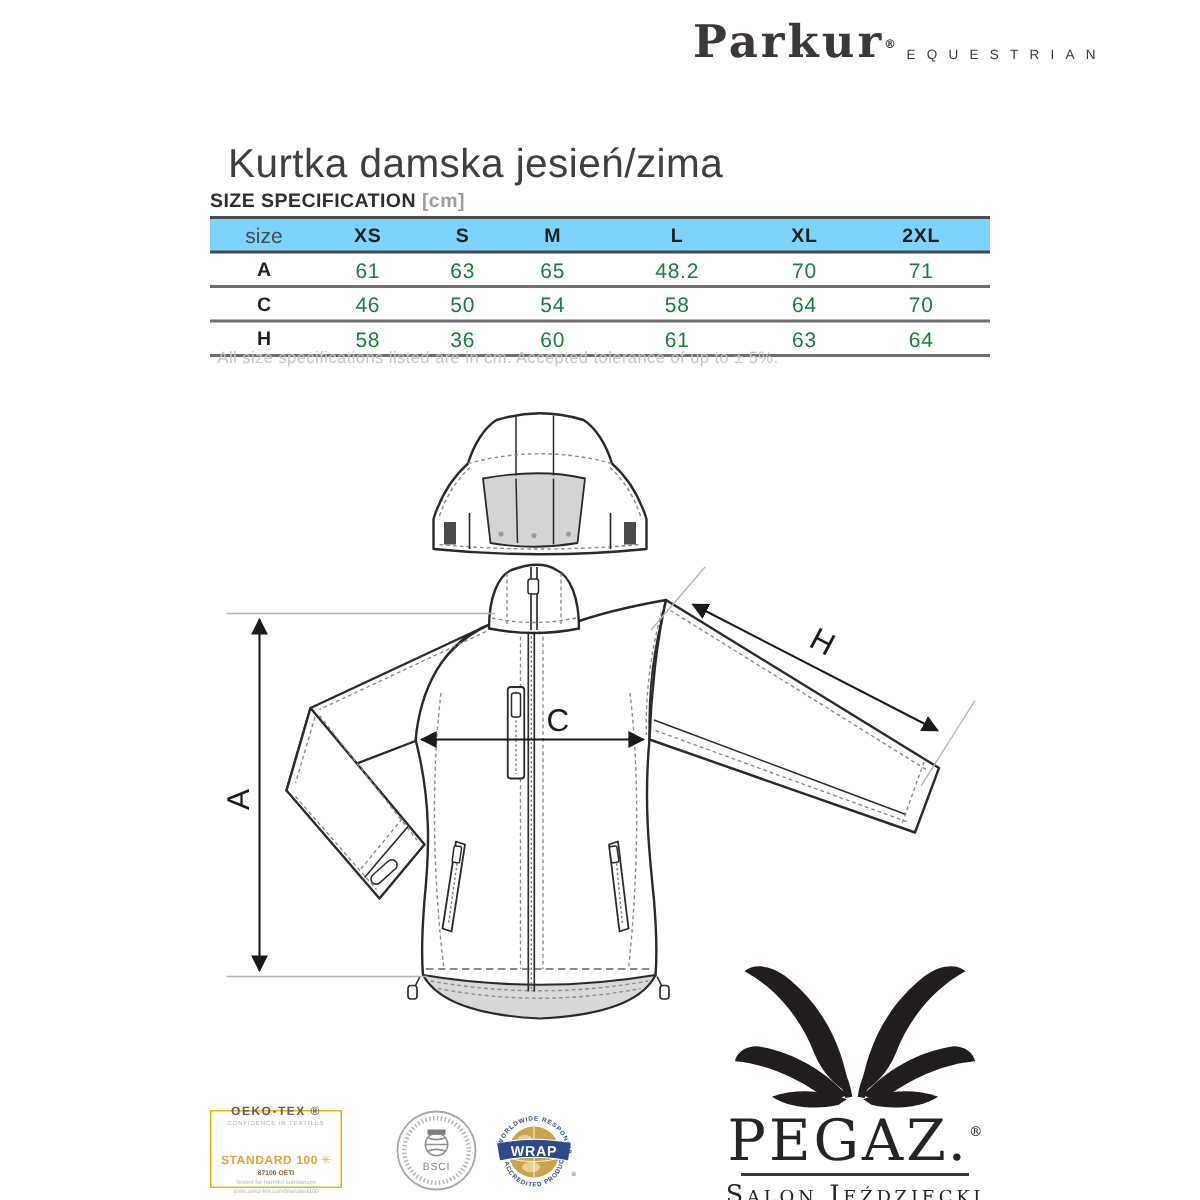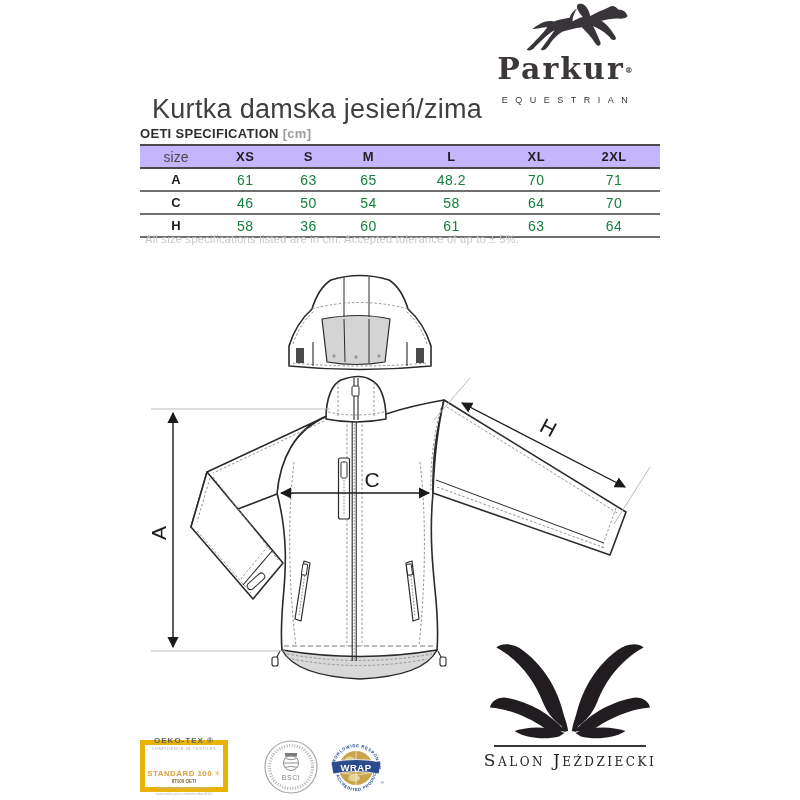--- a/index.html
+++ b/index.html
@@ -1,33 +1,33 @@
 <!DOCTYPE html>
 <html><head>
 <meta charset="utf-8">
 <style>
   html,body{margin:0;padding:0;}
   body{width:800px;height:800px;background:#fff;font-family:"Liberation Sans",sans-serif;position:relative;overflow:hidden;}
   .abs{position:absolute;}
 
   
-  .parkur{left:462px;top:2px;width:206px;display:flex;flex-direction:column;align-items:center;}
+  .parkur{left:462px;top:2px;width:206px;display:flex;flex-direction:row;align-items:center;}
   .parkur-word{font-family:"DejaVu Serif",serif;font-weight:bold;font-size:30px;letter-spacing:2px;color:#3b373b;line-height:26px;margin-top:-2px;}
   .parkur-reg{font-size:8px;vertical-align:6px;letter-spacing:0;}
   .parkur-sub{font-size:9px;letter-spacing:7.5px;color:#3b373b;margin-top:12px;padding-left:7px;}
 
   
   .title{left:152px;top:94px;font-size:27px;color:#3f3f3f;letter-spacing:.3px;}
   .subtitle{left:140px;top:126px;font-size:13px;font-weight:bold;color:#2e2e2e;letter-spacing:.3px;}
   .subtitle .unit{color:#9d9d9d;}
 
   
   table.spec{position:absolute;left:140px;top:144px;width:520px;border-collapse:collapse;border-top:2px solid #4a4a4a;border-bottom:2px solid #6f6f6f;}
   table.spec th,table.spec td{padding:0;text-align:center;height:21px;}
-  table.spec thead tr{background:#c4b5fd;border-bottom:2px solid #4a4a4a;height:22px;}
+  table.spec thead tr{background:#7dd3fc;border-bottom:2px solid #4a4a4a;height:22px;}
   table.spec tbody tr{border-bottom:2px solid #6f6f6f;}
   table.spec tbody tr:last-child{border-bottom:none;}
   .col-label{width:72px;}
   th.size-word{font-weight:normal;font-size:14px;color:#4a4a4a;}
   th.size-col{font-weight:bold;font-size:13px;color:#1f1f1f;letter-spacing:.5px;}
   td.row-label{font-weight:bold;font-size:13px;color:#1f1f1f;}
   td.val{font-size:14px;color:#15803d;letter-spacing:.5px;}
 
   .note{left:145px;top:233px;font-size:11px;color:#c7c7c7;letter-spacing:.3px;}
 
@@ -35,21 +35,21 @@
   .diagram{left:140px;top:258px;width:545px;height:445px;}
 
   
   .pegaz{left:468px;top:642px;width:204px;display:flex;flex-direction:column;align-items:center;}
   .pegaz-word{font-family:"DejaVu Serif",serif;font-size:38px;letter-spacing:2px;color:#262226;line-height:38px;margin-top:-6px;}
   .pegaz-reg{font-size:9px;vertical-align:16px;letter-spacing:0;}
   .pegaz-rule{width:152px;height:2px;background:#3a363a;margin-top:3px;}
   .pegaz-sub{font-family:"DejaVu Serif",serif;font-variant:small-caps;font-size:17px;letter-spacing:2.5px;color:#262226;margin-top:3px;}
 
   
-  .oeko{left:140px;top:740px;width:88px;height:52px;border:5px solid #eab308;box-sizing:border-box;display:flex;flex-direction:column;align-items:center;justify-content:center;background:#fff;}
+  .oeko{left:140px;top:740px;width:88px;height:52px;border:1px solid #eab308;box-sizing:border-box;display:flex;flex-direction:column;align-items:center;justify-content:center;background:#fff;}
   .ot1{font-size:8px;font-weight:bold;color:#5f5f5f;letter-spacing:1px;}
   .ot2{font-size:4px;color:#a8a8a8;letter-spacing:.6px;margin-top:1px;}
   .ot3row{display:flex;align-items:center;gap:2px;margin-top:18px;}
   .ot3{font-size:8px;font-weight:bold;color:#e0a23b;letter-spacing:.4px;}
   .ot-sun{font-size:8px;color:#e8b54a;line-height:8px;}
   .ot4{font-size:4.5px;font-weight:bold;color:#8a6030;margin-top:1px;}
   .ot5,.ot6{font-size:4px;color:#b9b9b9;margin-top:1px;}
   .bsci{left:263px;top:739px;width:56px;height:56px;}
   .wrap{left:327px;top:738px;width:58px;height:58px;}
 </style>
@@ -66,21 +66,21 @@
       C118,28 126,33 131,39 C134,42 138,41 136,37 C132,30 126,23 121,20
       C127,19 135,17 141,18 C145,18 148,17 149,15 Z
       M95,7 C97,11 99,14 101,16 C97,17 93,19 90,21 C90,16 92,11 95,7 Z"></path>
   </svg>
   <div class="parkur-word"><span>Parkur</span><span class="parkur-reg">®</span></div>
   <div class="parkur-sub">EQUESTRIAN</div>
 </div>
 
 <div class="abs title">Kurtka damska jesień/zima</div>
 <div class="abs subtitle">
-  <span>OETI SPECIFICATION</span>
+  <span>SIZE SPECIFICATION</span>
   <span class="unit">[cm]</span>
 </div>
 
 <table class="spec">
   <thead>
     <tr>
       <th class="size-word col-label">size</th>
       <th class="size-col">XS</th>
       <th class="size-col">S</th>
       <th class="size-col">M</th>
@@ -245,20 +245,21 @@
         <path d="M102,98 C104,84 110,72 120,63 C115,77 110,90 107,99 Z"></path>
       </g>
       <g transform="translate(200,0) scale(-1,1)">
         <path d="M104,96 C108,62 124,30 152,9 C162,2 174,0 181,6 C157,19 139,42 130,66 C124,81 114,90 104,96 Z"></path>
         <path d="M106,97 C122,79 146,65 172,61 C181,61 187,66 188,72 C165,74 144,84 129,94 C120,99 111,100 106,97 Z"></path>
         <path d="M106,100 C122,93 144,92 161,98 C149,106 127,108 112,104 Z"></path>
         <path d="M102,98 C104,84 110,72 120,63 C115,77 110,90 107,99 Z"></path>
       </g>
     </g>
   </svg>
+  <div class="pegaz-word"><span>PEGAZ.</span><span class="pegaz-reg">®</span></div>
   <div class="pegaz-rule"></div>
   <div class="pegaz-sub">Salon Jeździecki</div>
 </div>
 
 <div class="abs oeko">
   <div class="ot1">OEKO-TEX ®</div>
   <div class="ot2">CONFIDENCE IN TEXTILES</div>
   <div class="ot3row">
     <span class="ot3">STANDARD 100</span>
     <span class="ot-sun">✳</span>

